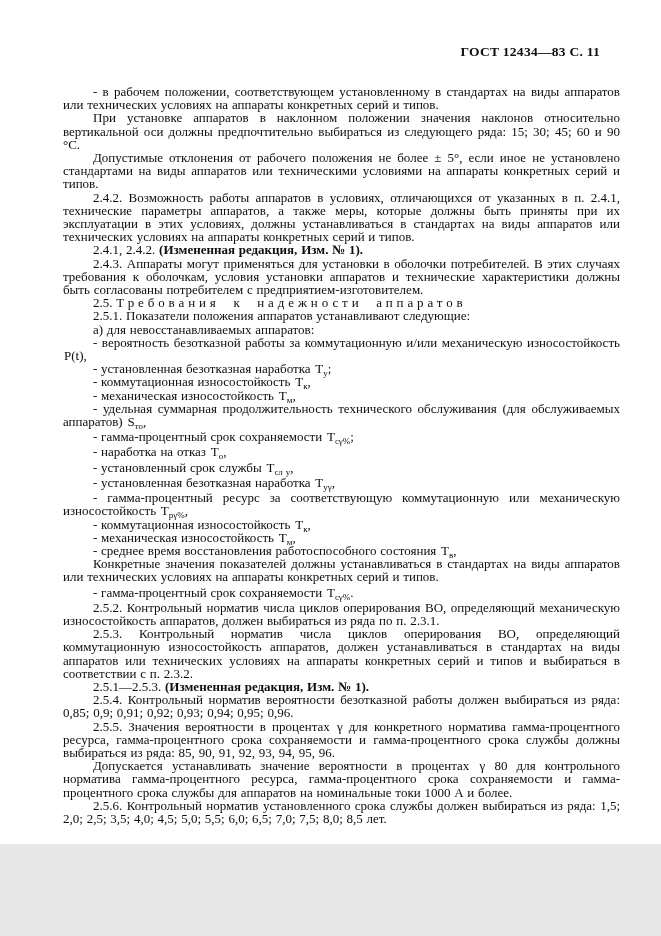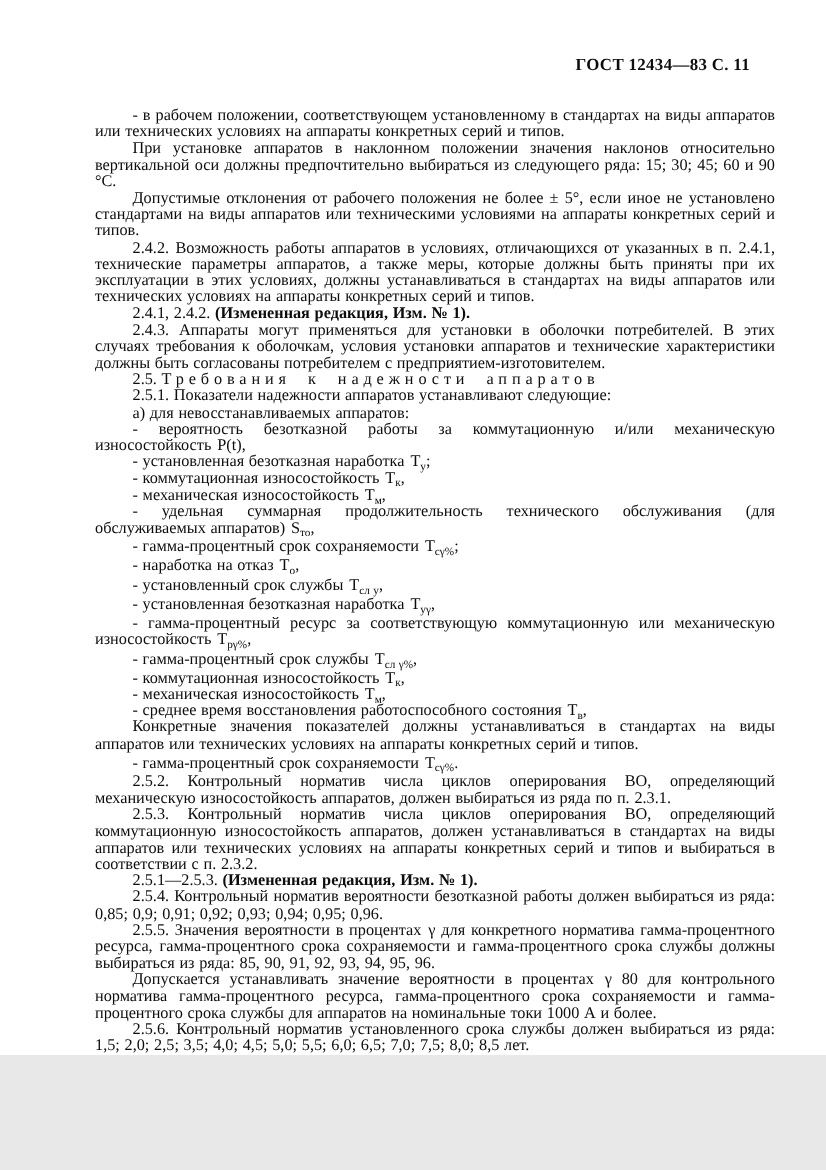--- a/index.html
+++ b/index.html
@@ -19,21 +19,20 @@
   .page-header {
     text-align: right;
     font-weight: bold;
     font-size: 13.5px;
     line-height: 14px;
     padding-right: 20px;
     letter-spacing: 0.02em;
   }
   .doc-body {
     margin-top: 26px;
-    margin-left: 13px;
   }
   .para {
     margin: 0;
     text-align: justify;
     text-indent: 30px;
     font-size: 13px;
     line-height: 13.2px;
     word-spacing: 0.04em;
   }
   .para.gap { margin-top: 2px; margin-bottom: 2px; }
@@ -54,33 +53,32 @@
 <div class="page">
   <div class="page-header">ГОСТ 12434—83 С. 11</div>
   <div class="doc-body">
       <p class="para"><span>- в рабочем положении, соответствующем установленному в стандартах на виды аппаратов или технических условиях на аппараты конкретных серий и типов.</span></p>
       <p class="para"><span>При установке аппаратов в наклонном положении значения наклонов относительно вертикальной оси должны предпочтительно выбираться из следующего ряда: 15; 30; 45; 60 и 90 °С.</span></p>
       <p class="para"><span>Допустимые отклонения от рабочего положения не более ± 5°, если иное не установлено стандартами на виды аппаратов или техническими условиями на аппараты конкретных серий и типов.</span></p>
       <p class="para"><span>2.4.2. Возможность работы аппаратов в условиях, отличающихся от указанных в п. 2.4.1, технические параметры аппаратов, а также меры, которые должны быть приняты при их эксплуатации в этих условиях, должны устанавливаться в стандартах на виды аппаратов или технических условиях на аппараты конкретных серий и типов.</span></p>
       <p class="para"><span>2.4.1, 2.4.2. </span><span class="b">(Измененная редакция, Изм. № 1).</span></p>
       <p class="para"><span>2.4.3. Аппараты могут применяться для установки в оболочки потребителей. В этих случаях требования к оболочкам, условия установки аппаратов и технические характеристики должны быть согласованы потребителем с предприятием-изготовителем.</span></p>
       <p class="para"><span>2.5. </span><span class="sp">Требования к надежности аппаратов</span></p>
-      <p class="para"><span>2.5.1. Показатели надежности аппаратов устанавливают следующие:</span></p>
+      <p class="para"><span>2.5.1. Показатели положения аппаратов устанавливают следующие:</span></p>
       <p class="para"><span>а) для невосстанавливаемых аппаратов:</span></p>
       <p class="para"><span>- вероятность безотказной работы за коммутационную и/или механическую износостойкость </span><span class="i">P(t)</span><span>,</span></p>
       <p class="para"><span>- установленная безотказная наработка </span><span class="i">T</span><sub>у</sub><span>;</span></p>
       <p class="para"><span>- коммутационная износостойкость </span><span class="i">T</span><sub>к</sub><span>,</span></p>
       <p class="para"><span>- механическая износостойкость </span><span class="i">T</span><sub>м</sub><span>,</span></p>
       <p class="para"><span>- удельная суммарная продолжительность технического обслуживания (для обслуживаемых аппаратов) </span><span class="i">S</span><sub>то</sub><span>,</span></p>
       <p class="para gap"><span>- гамма-процентный срок сохраняемости </span><span class="i">T</span><sub>сγ%</sub><span>;</span></p>
       <p class="para"><span>- наработка на отказ </span><span class="i">T</span><sub>о</sub><span>,</span></p>
       <p class="para gap"><span>- установленный срок службы </span><span class="i">T</span><sub>сл у</sub><span>,</span></p>
       <p class="para gap"><span>- установленная безотказная наработка </span><span class="i">T</span><sub>уγ</sub><span>,</span></p>
       <p class="para"><span>- гамма-процентный ресурс за соответствующую коммутационную или механическую износостойкость </span><span class="i">T</span><sub>рγ%</sub><span>,</span></p>
-      <p class="para gap"><span>- гамма-процентный срок службы </span><span class="i">T</span><sub>сл γ%</sub><span>,</span></p>
       <p class="para"><span>- коммутационная износостойкость </span><span class="i">T</span><sub>к</sub><span>,</span></p>
       <p class="para"><span>- механическая износостойкость </span><span class="i">T</span><sub>м</sub><span>,</span></p>
       <p class="para"><span>- среднее время восстановления работоспособного состояния </span><span class="i">T</span><sub>в</sub><span>,</span></p>
       <p class="para"><span>Конкретные значения показателей должны устанавливаться в стандартах на виды аппаратов или технических условиях на аппараты конкретных серий и типов.</span></p>
       <p class="para gap"><span>- гамма-процентный срок сохраняемости </span><span class="i">T</span><sub>сγ%</sub><span>.</span></p>
       <p class="para"><span>2.5.2. Контрольный норматив числа циклов оперирования ВО, определяющий механическую износостойкость аппаратов, должен выбираться из ряда по п. 2.3.1.</span></p>
       <p class="para"><span>2.5.3. Контрольный норматив числа циклов оперирования ВО, определяющий коммутационную износостойкость аппаратов, должен устанавливаться в стандартах на виды аппаратов или технических условиях на аппараты конкретных серий и типов и выбираться в соответствии с п. 2.3.2.</span></p>
       <p class="para"><span>2.5.1—2.5.3. </span><span class="b">(Измененная редакция, Изм. № 1).</span></p>
       <p class="para"><span>2.5.4. Контрольный норматив вероятности безотказной работы должен выбираться из ряда: 0,85; 0,9; 0,91; 0,92; 0,93; 0,94; 0,95; 0,96.</span></p>
       <p class="para"><span>2.5.5. Значения вероятности в процентах </span><span class="i">γ</span><span> для конкретного норматива гамма-процентного ресурса, гамма-процентного срока сохраняемости и гамма-процентного срока службы должны выбираться из ряда: 85, 90, 91, 92, 93, 94, 95, 96.</span></p>

